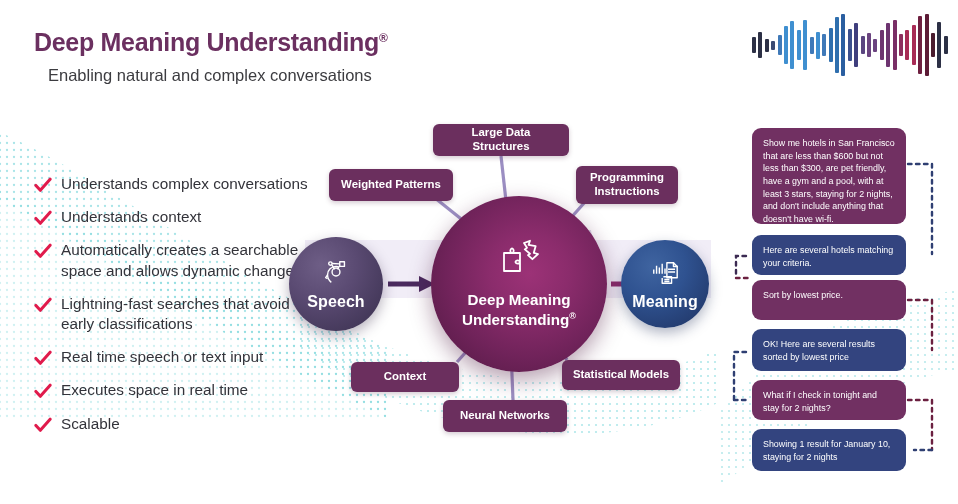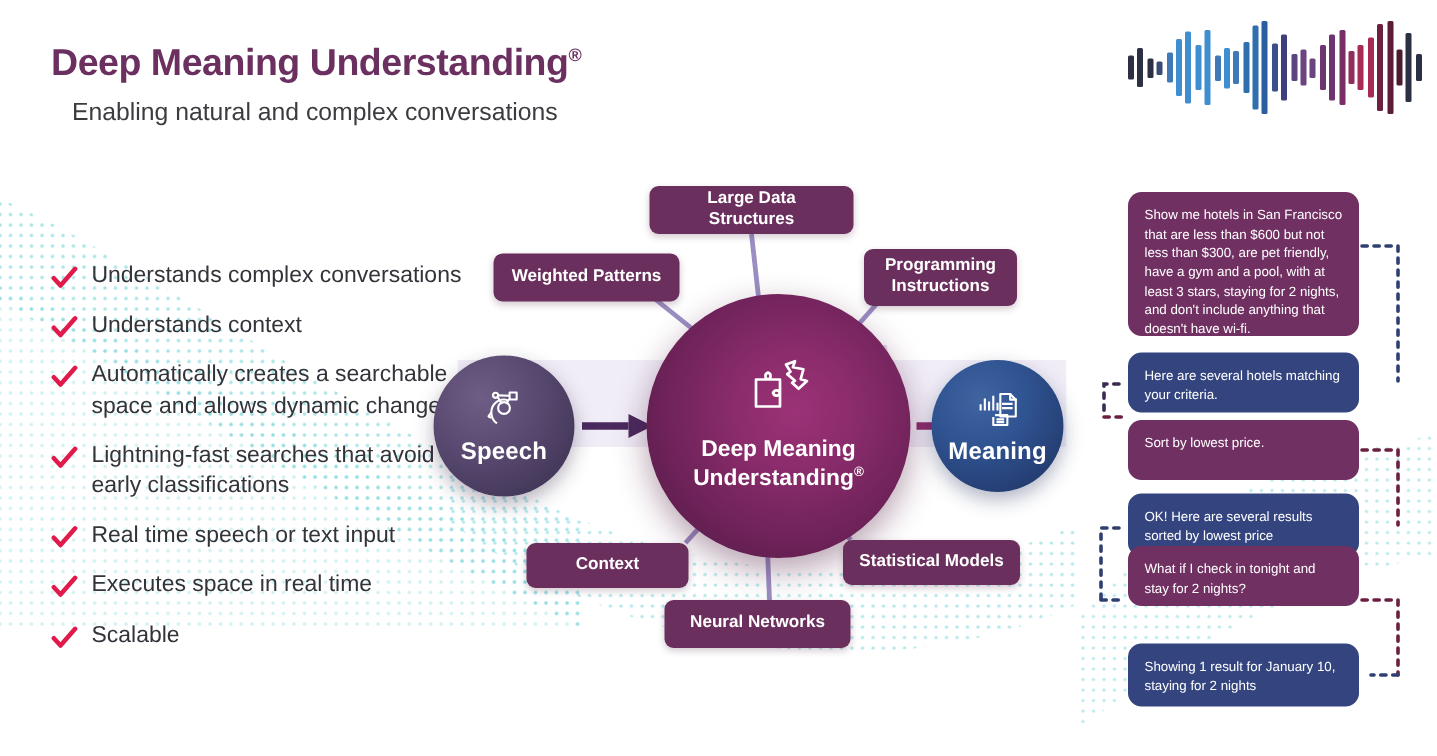--- a/index.html
+++ b/index.html
@@ -324,17 +324,17 @@
       <path d="M190 272 H214 V322" stroke="#6b2040"></path>
       <path d="M214 322 H196" stroke="#2f3f72"></path>
     </g>
   </svg>
 
   <div id="chat">
       <div class="bubble b-user" style="top: 0px; height: 96px;">Show me hotels in San Francisco that are less than $600 but not less than $300, are pet friendly, have a gym and a pool, with at least 3 stars, staying for 2 nights, and don't include anything that doesn't have wi-fi.</div>
       <div class="bubble b-bot" style="top: 107px; height: 40px;">Here are several hotels matching your criteria.</div>
       <div class="bubble b-user" style="top: 152px; height: 40px;">Sort by lowest price.</div>
       <div class="bubble b-bot" style="top: 201px; height: 42px;">OK! Here are several results sorted by lowest price</div>
-      <div class="bubble b-user" style="top: 236px; height: 40px;">What if I check in tonight and stay for 2 nights?</div>
+      <div class="bubble b-user" style="top: 252px; height: 40px;">What if I check in tonight and stay for 2 nights?</div>
       <div class="bubble b-bot" style="top: 301px; height: 42px;">Showing 1 result for January 10, staying for 2 nights</div>
     </div>
 
 </div>
 
 </body></html>

